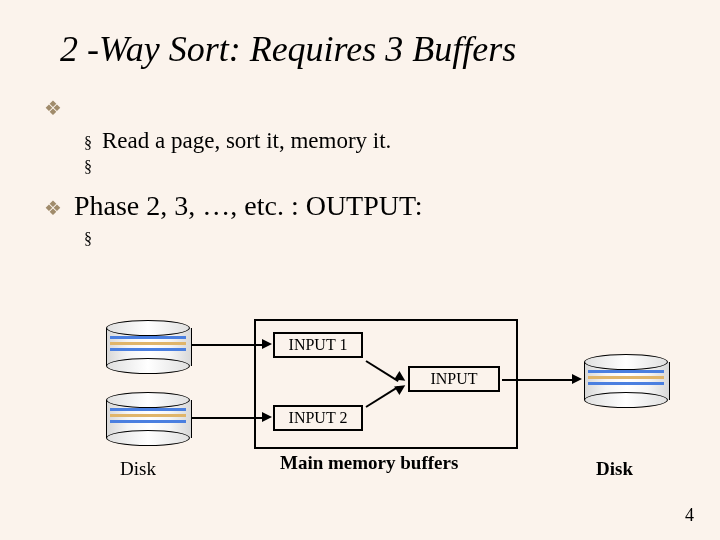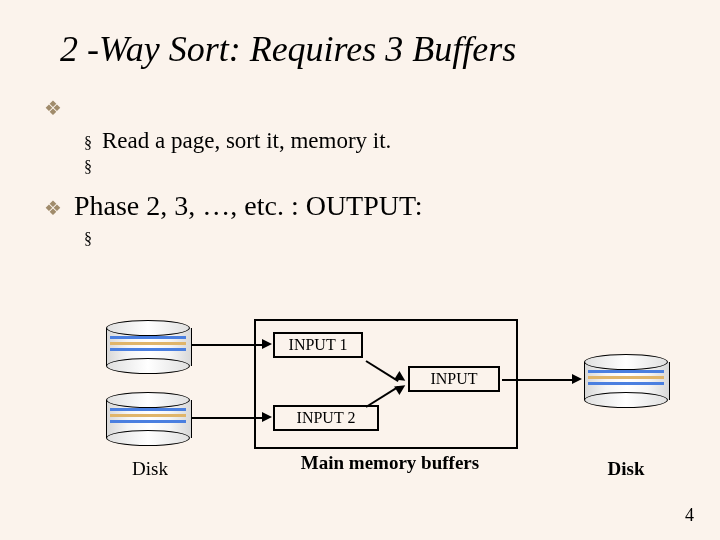--- a/index.html
+++ b/index.html
@@ -116,26 +116,26 @@
     border: 2px solid #000;
     background: #fbf3ec;
     font-size: 16px;
     font-family: "Times New Roman", serif;
     text-align: center;
     box-sizing: border-box;
     padding-top: 2px;
   }
   .input1 { left: 273px; top: 16px;  width: 90px; height: 26px; }
   .output { left: 408px; top: 50px;  width: 92px; height: 26px; }
-  .input2 { left: 273px; top: 89px;  width: 106px; height: 26px; }
+  .input2 { left: 273px; top: 89px;  width: 90px; height: 26px; }
 
   .dlabel {
     position: absolute;
     font-size: 19px;
-    text-align: center;
+    text-align: left;
   }
   .dlabel.disk1 { left: 120px; top: 142px; width: 60px; }
   .dlabel.main  { left: 280px; top: 136px; width: 220px; font-weight: bold; }
   .dlabel.disk2 { left: 596px; top: 142px; width: 60px; font-weight: bold; }
 
   .page-num {
     position: absolute;
     right: 26px;
     bottom: 14px;
     font-size: 18px;

